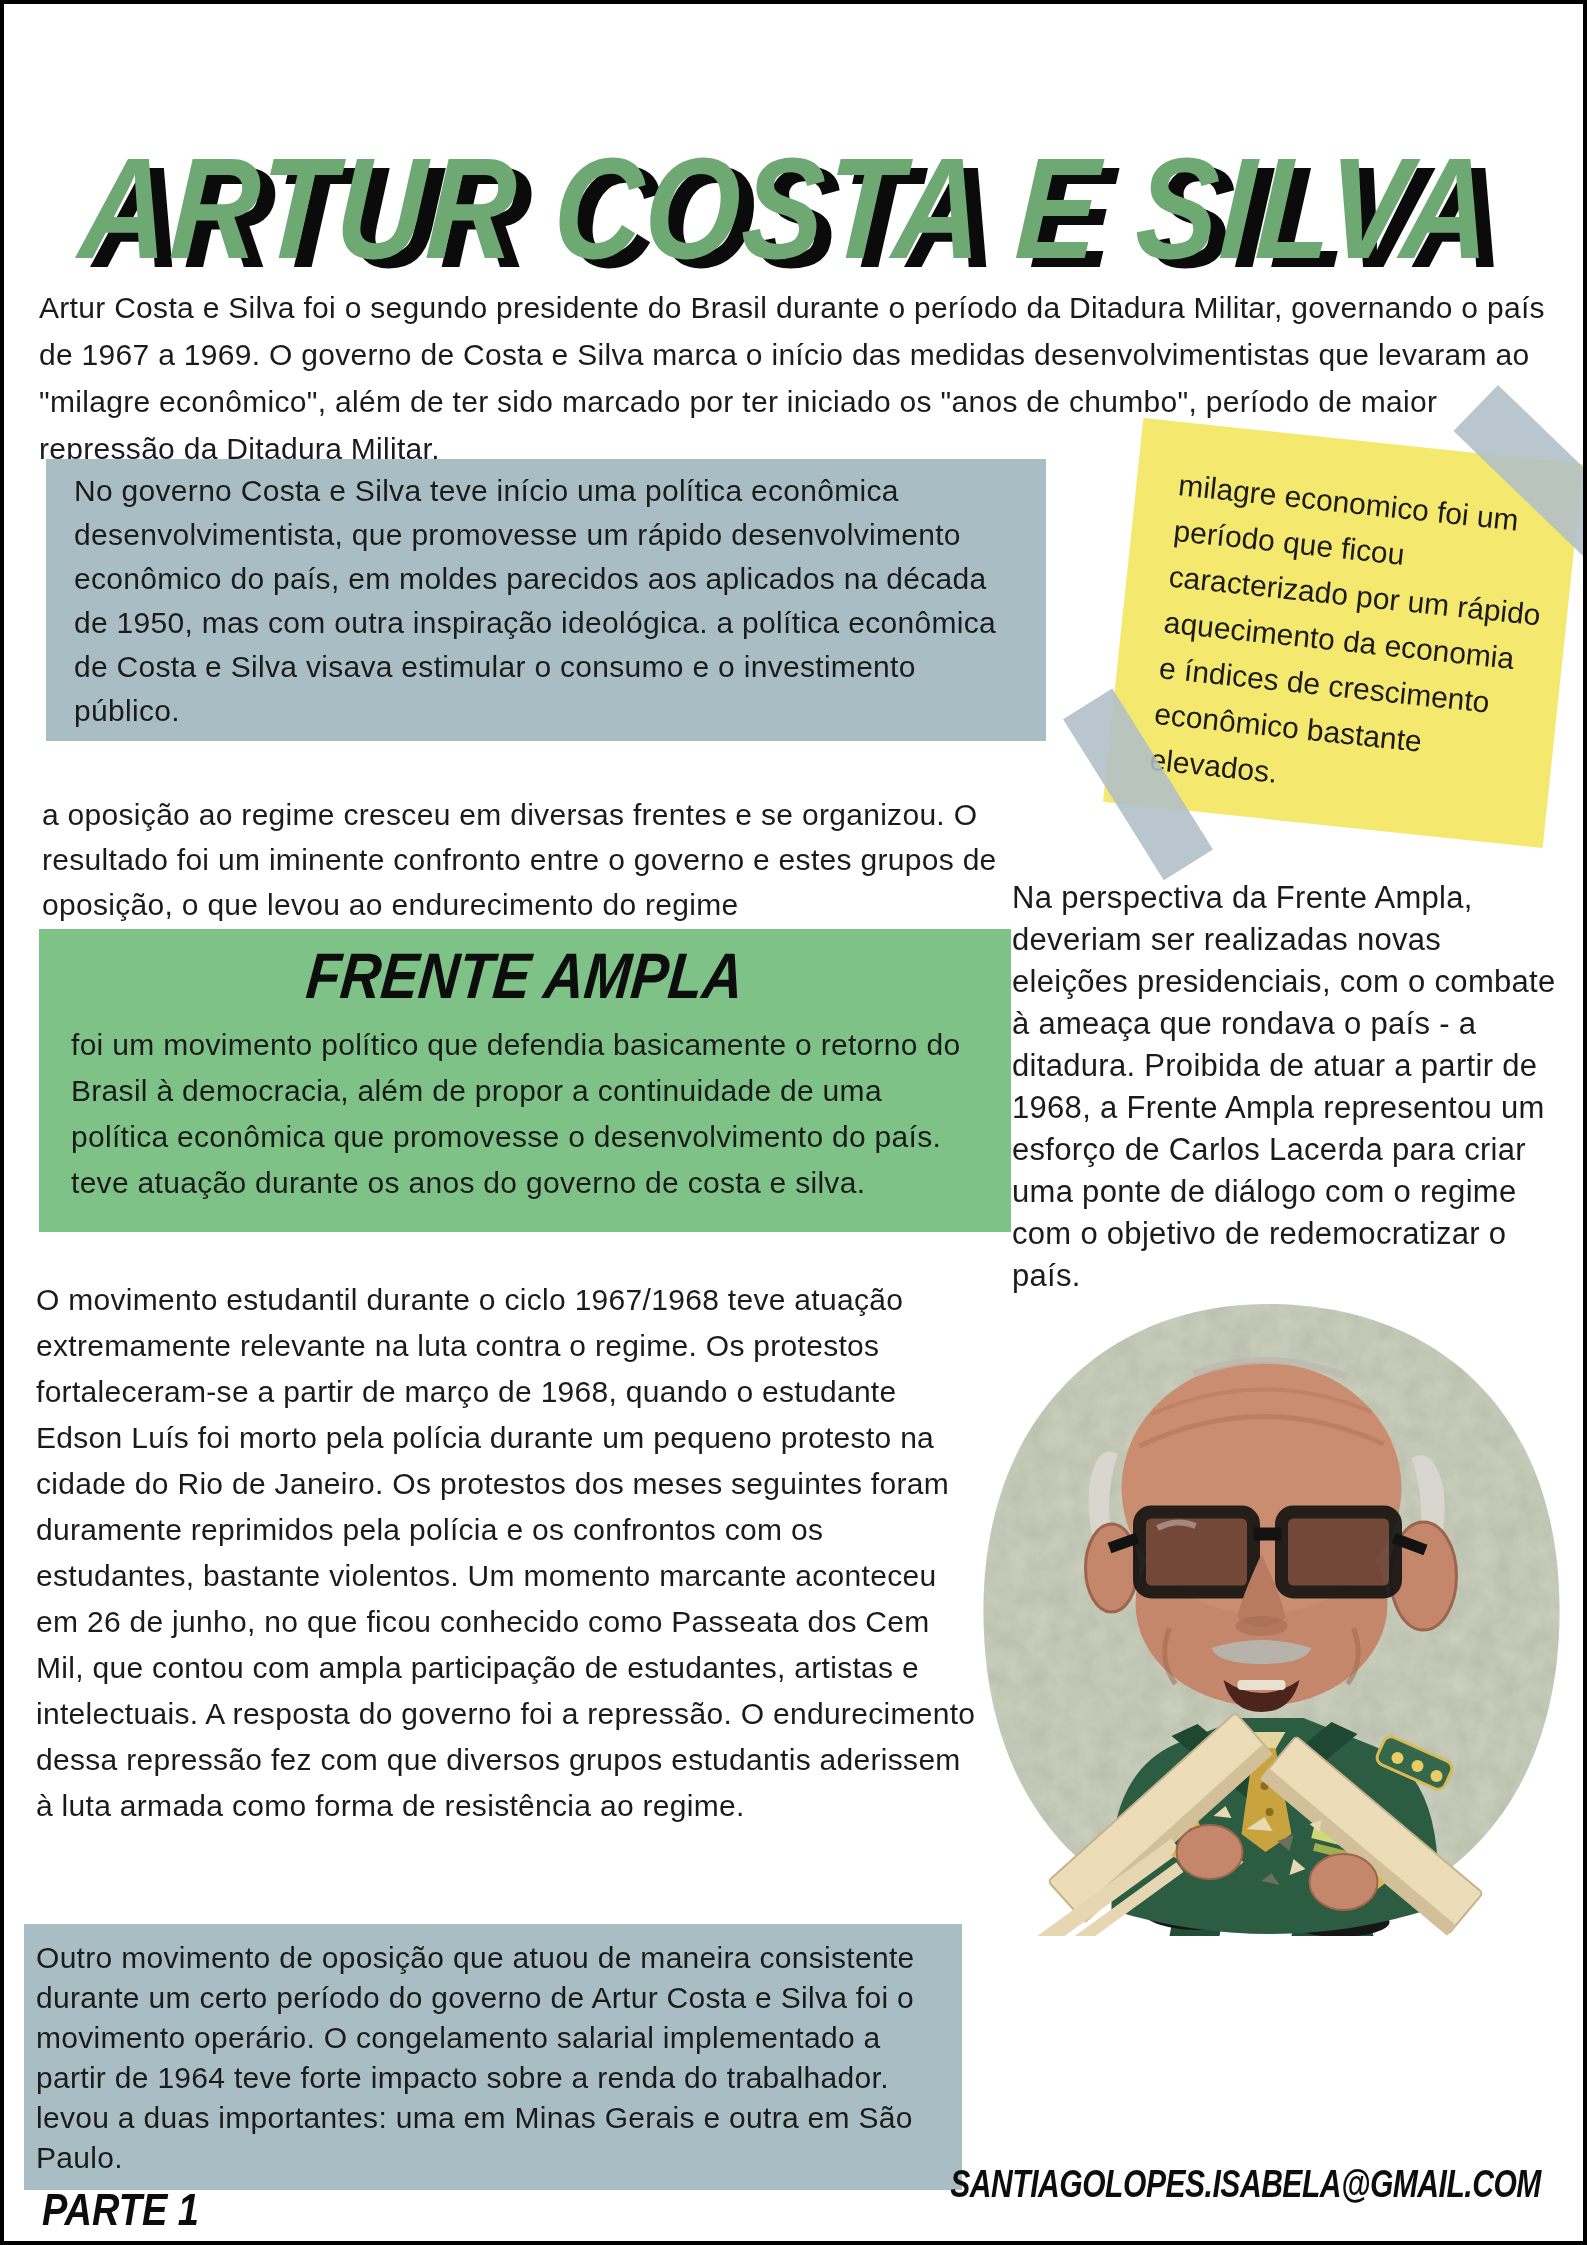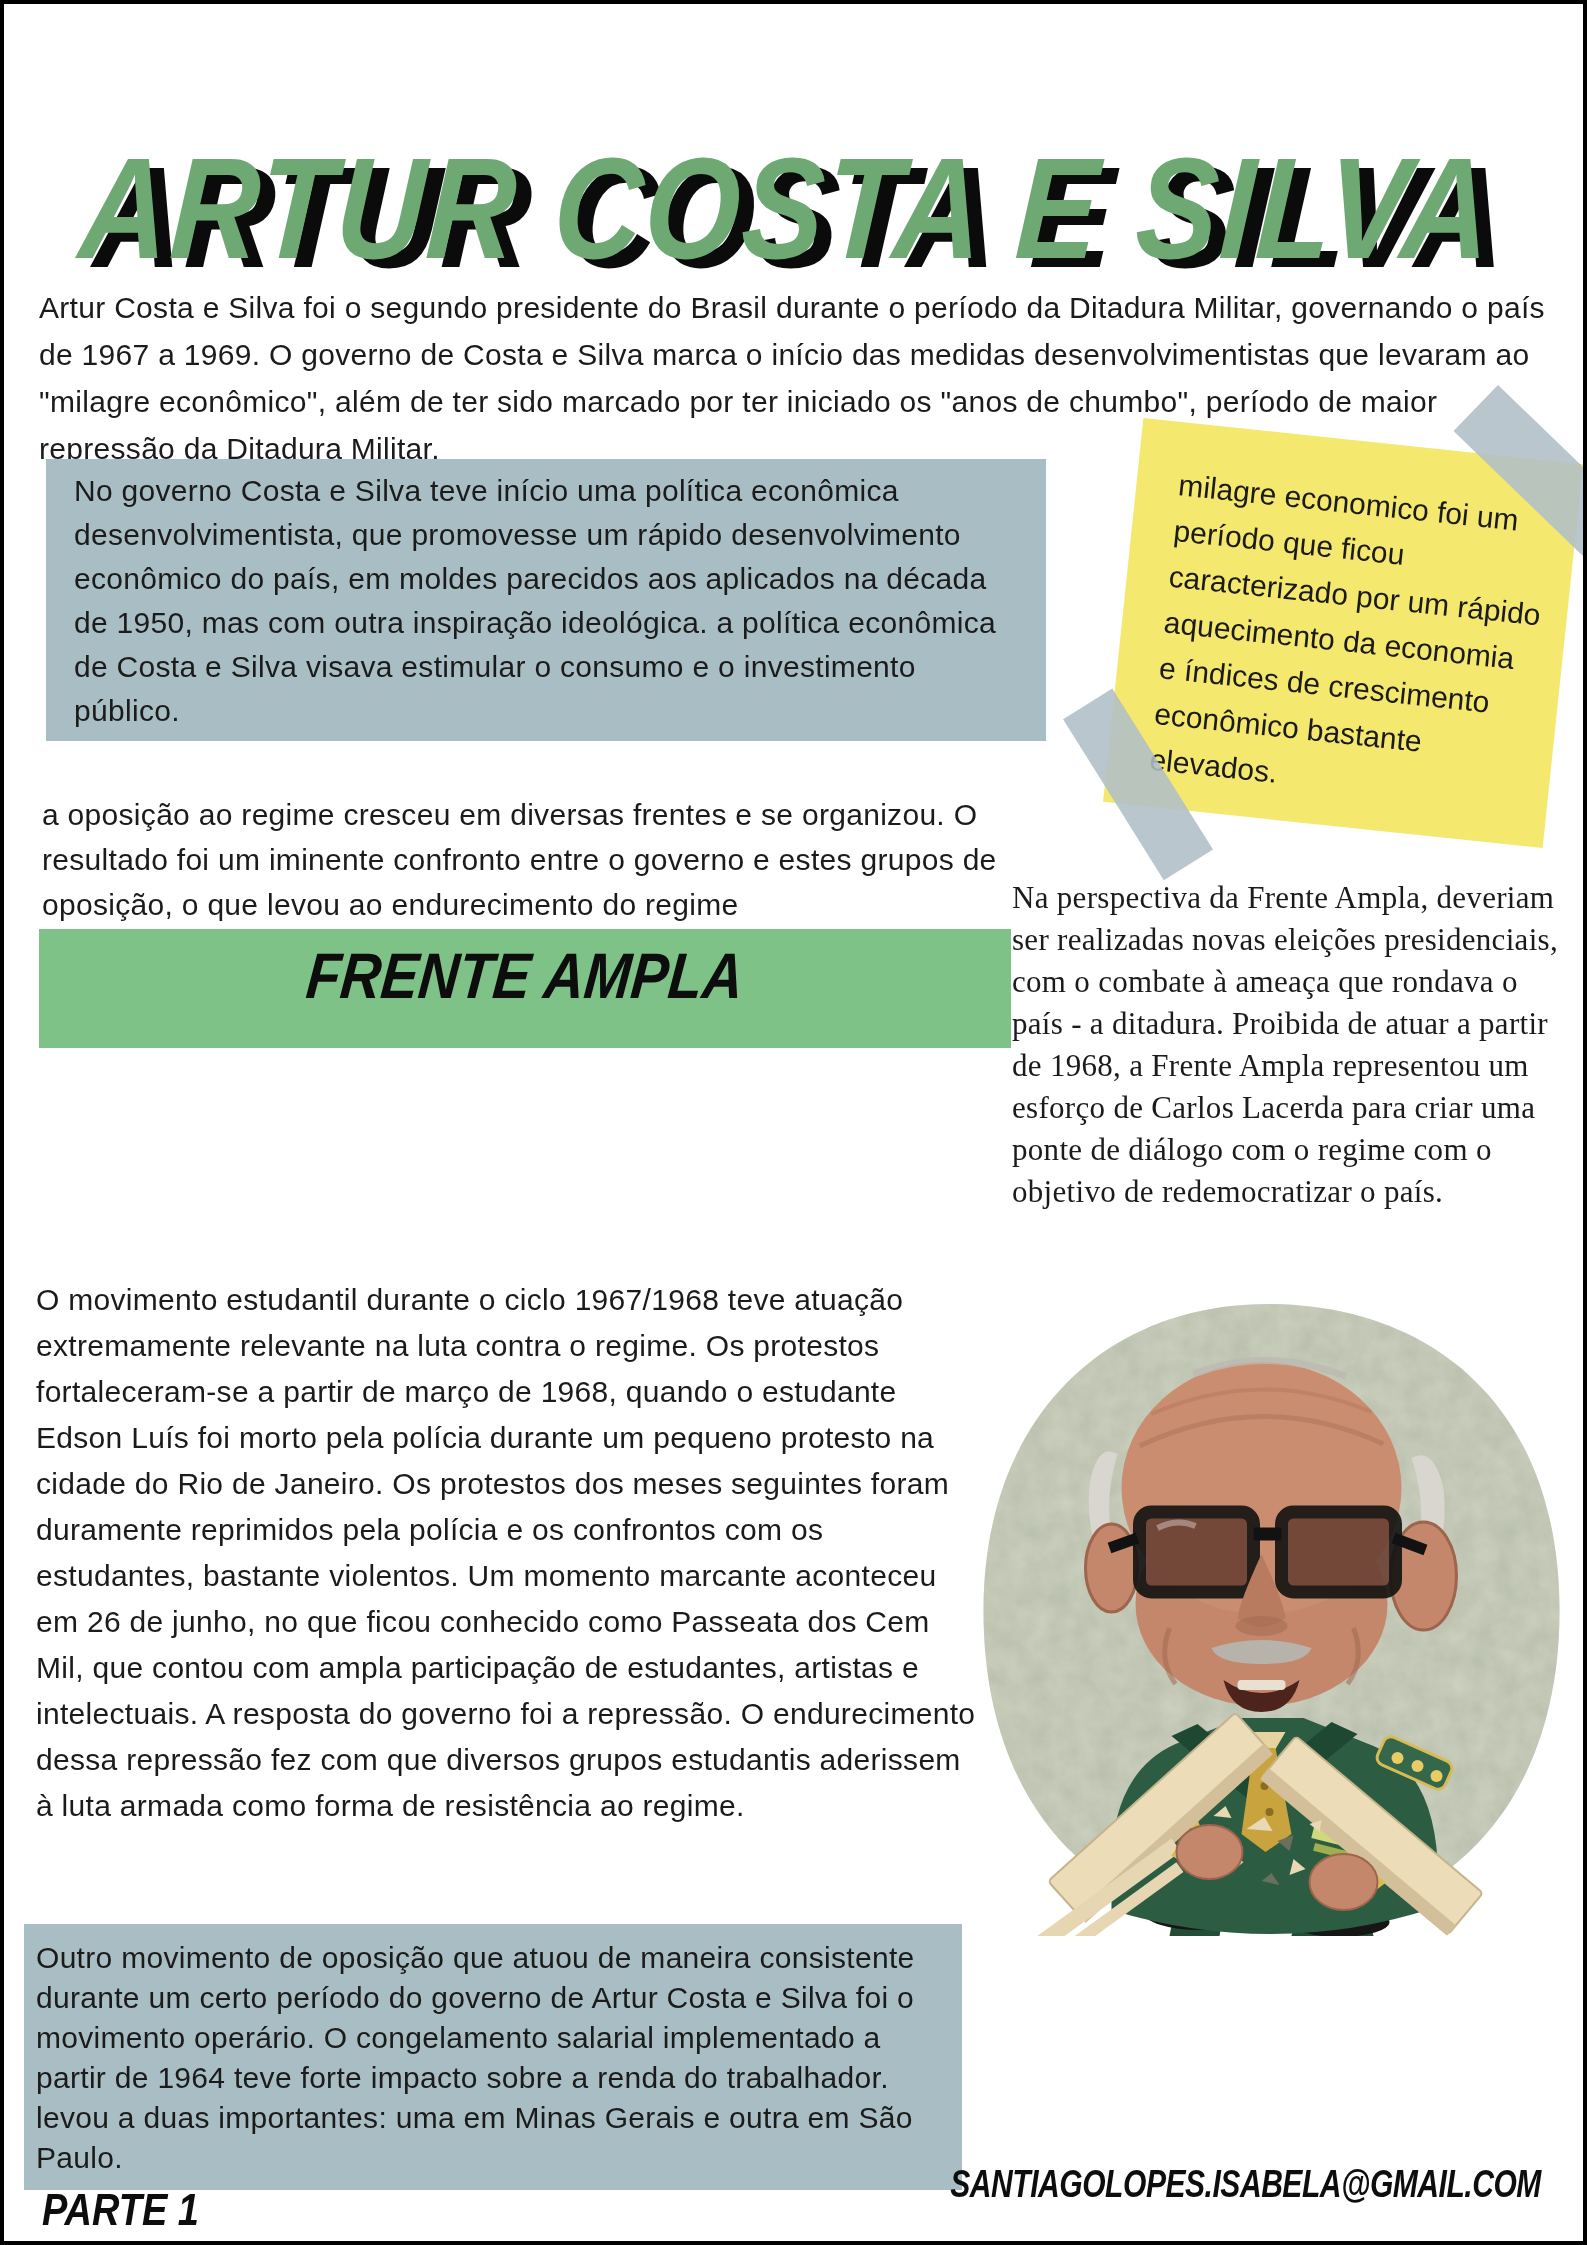--- a/index.html
+++ b/index.html
@@ -21,21 +21,21 @@
     letter-spacing:2px; color:#6ea973;
     transform:scale(1.04,1.22) skewX(-4deg);
     transform-origin:top center;
     text-shadow:15px 7px 0 #0b0b0b;
   }
   
   .para { position:absolute; font-size:30px; line-height:47px; letter-spacing:.3px; }
   .intro { left:35px; top:250px; width:1525px; }
   .opposition { left:38px; top:742px; width:990px; line-height:45px;margin-top:46px; }
   .student { left:32px; top:1243px; width:945px; line-height:46px; }
-  .right-col { left:1008px; top:842px; width:548px; font-size:31px; line-height:42px;font-family:Liberation Serif, serif; }
+  .right-col { left:1008px; top:842px; width:548px; font-size:31px; line-height:42px; }
   
   .box-gray {
     position:absolute; background:#a9bec4;
     font-size:30px; line-height:44px; letter-spacing:.3px;
     box-sizing:border-box;
   }
   .box-econ { left:42px; top:455px; width:1000px; padding:10px 28px 8px; }
   .box-worker { left:20px; top:1920px; width:938px; padding:14px 12px 12px; line-height:40px; }
   .box-green {
     position:absolute; left:35px; top:925px; width:972px;
@@ -89,20 +89,21 @@
   <div class="note">
     <div class="tape tape-tr"></div>
     <div class="tape tape-bl"></div>
     <span>milagre economico foi um período que ficou caracterizado por um rápido aquecimento da economia e índices de crescimento econômico bastante elevados.</span>
   </div>
 
   <p class="para opposition">a oposição ao regime cresceu em diversas frentes e se organizou. O resultado foi um iminente confronto entre o governo e estes grupos de oposição, o que levou ao endurecimento do regime</p>
 
   <div class="box-green">
     <div class="heading">FRENTE AMPLA</div>
+    <div class="gtext">foi um movimento político que defendia basicamente o retorno do Brasil à democracia, além de propor a continuidade de uma política econômica que promovesse o desenvolvimento do país. teve atuação durante os anos do governo de costa e silva.</div>
   </div>
 
   <p class="para right-col">Na perspectiva da Frente Ampla, deveriam ser realizadas novas eleições presidenciais, com o combate à ameaça que rondava o país - a ditadura. Proibida de atuar a partir de 1968, a Frente Ampla representou um esforço de Carlos Lacerda para criar uma ponte de diálogo com o regime com o objetivo de redemocratizar o país.</p>
 
   <p class="para student">O movimento estudantil durante o ciclo 1967/1968 teve atuação extremamente relevante na luta contra o regime. Os protestos fortaleceram-se a partir de março de 1968, quando o estudante Edson Luís foi morto pela polícia durante um pequeno protesto na cidade do Rio de Janeiro. Os protestos dos meses seguintes foram duramente reprimidos pela polícia e os confrontos com os estudantes, bastante violentos. Um momento marcante aconteceu em 26 de junho, no que ficou conhecido como Passeata dos Cem Mil, que contou com ampla participação de estudantes, artistas e intelectuais. A resposta do governo foi a repressão. O endurecimento dessa repressão fez com que diversos grupos estudantis aderissem à luta armada como forma de resistência ao regime.</p>
 
   <div class="caricature">
     <svg viewBox="0 0 620 640" width="625" height="640" aria-hidden="true">
       <defs>
         <clipPath id="blobClip">

